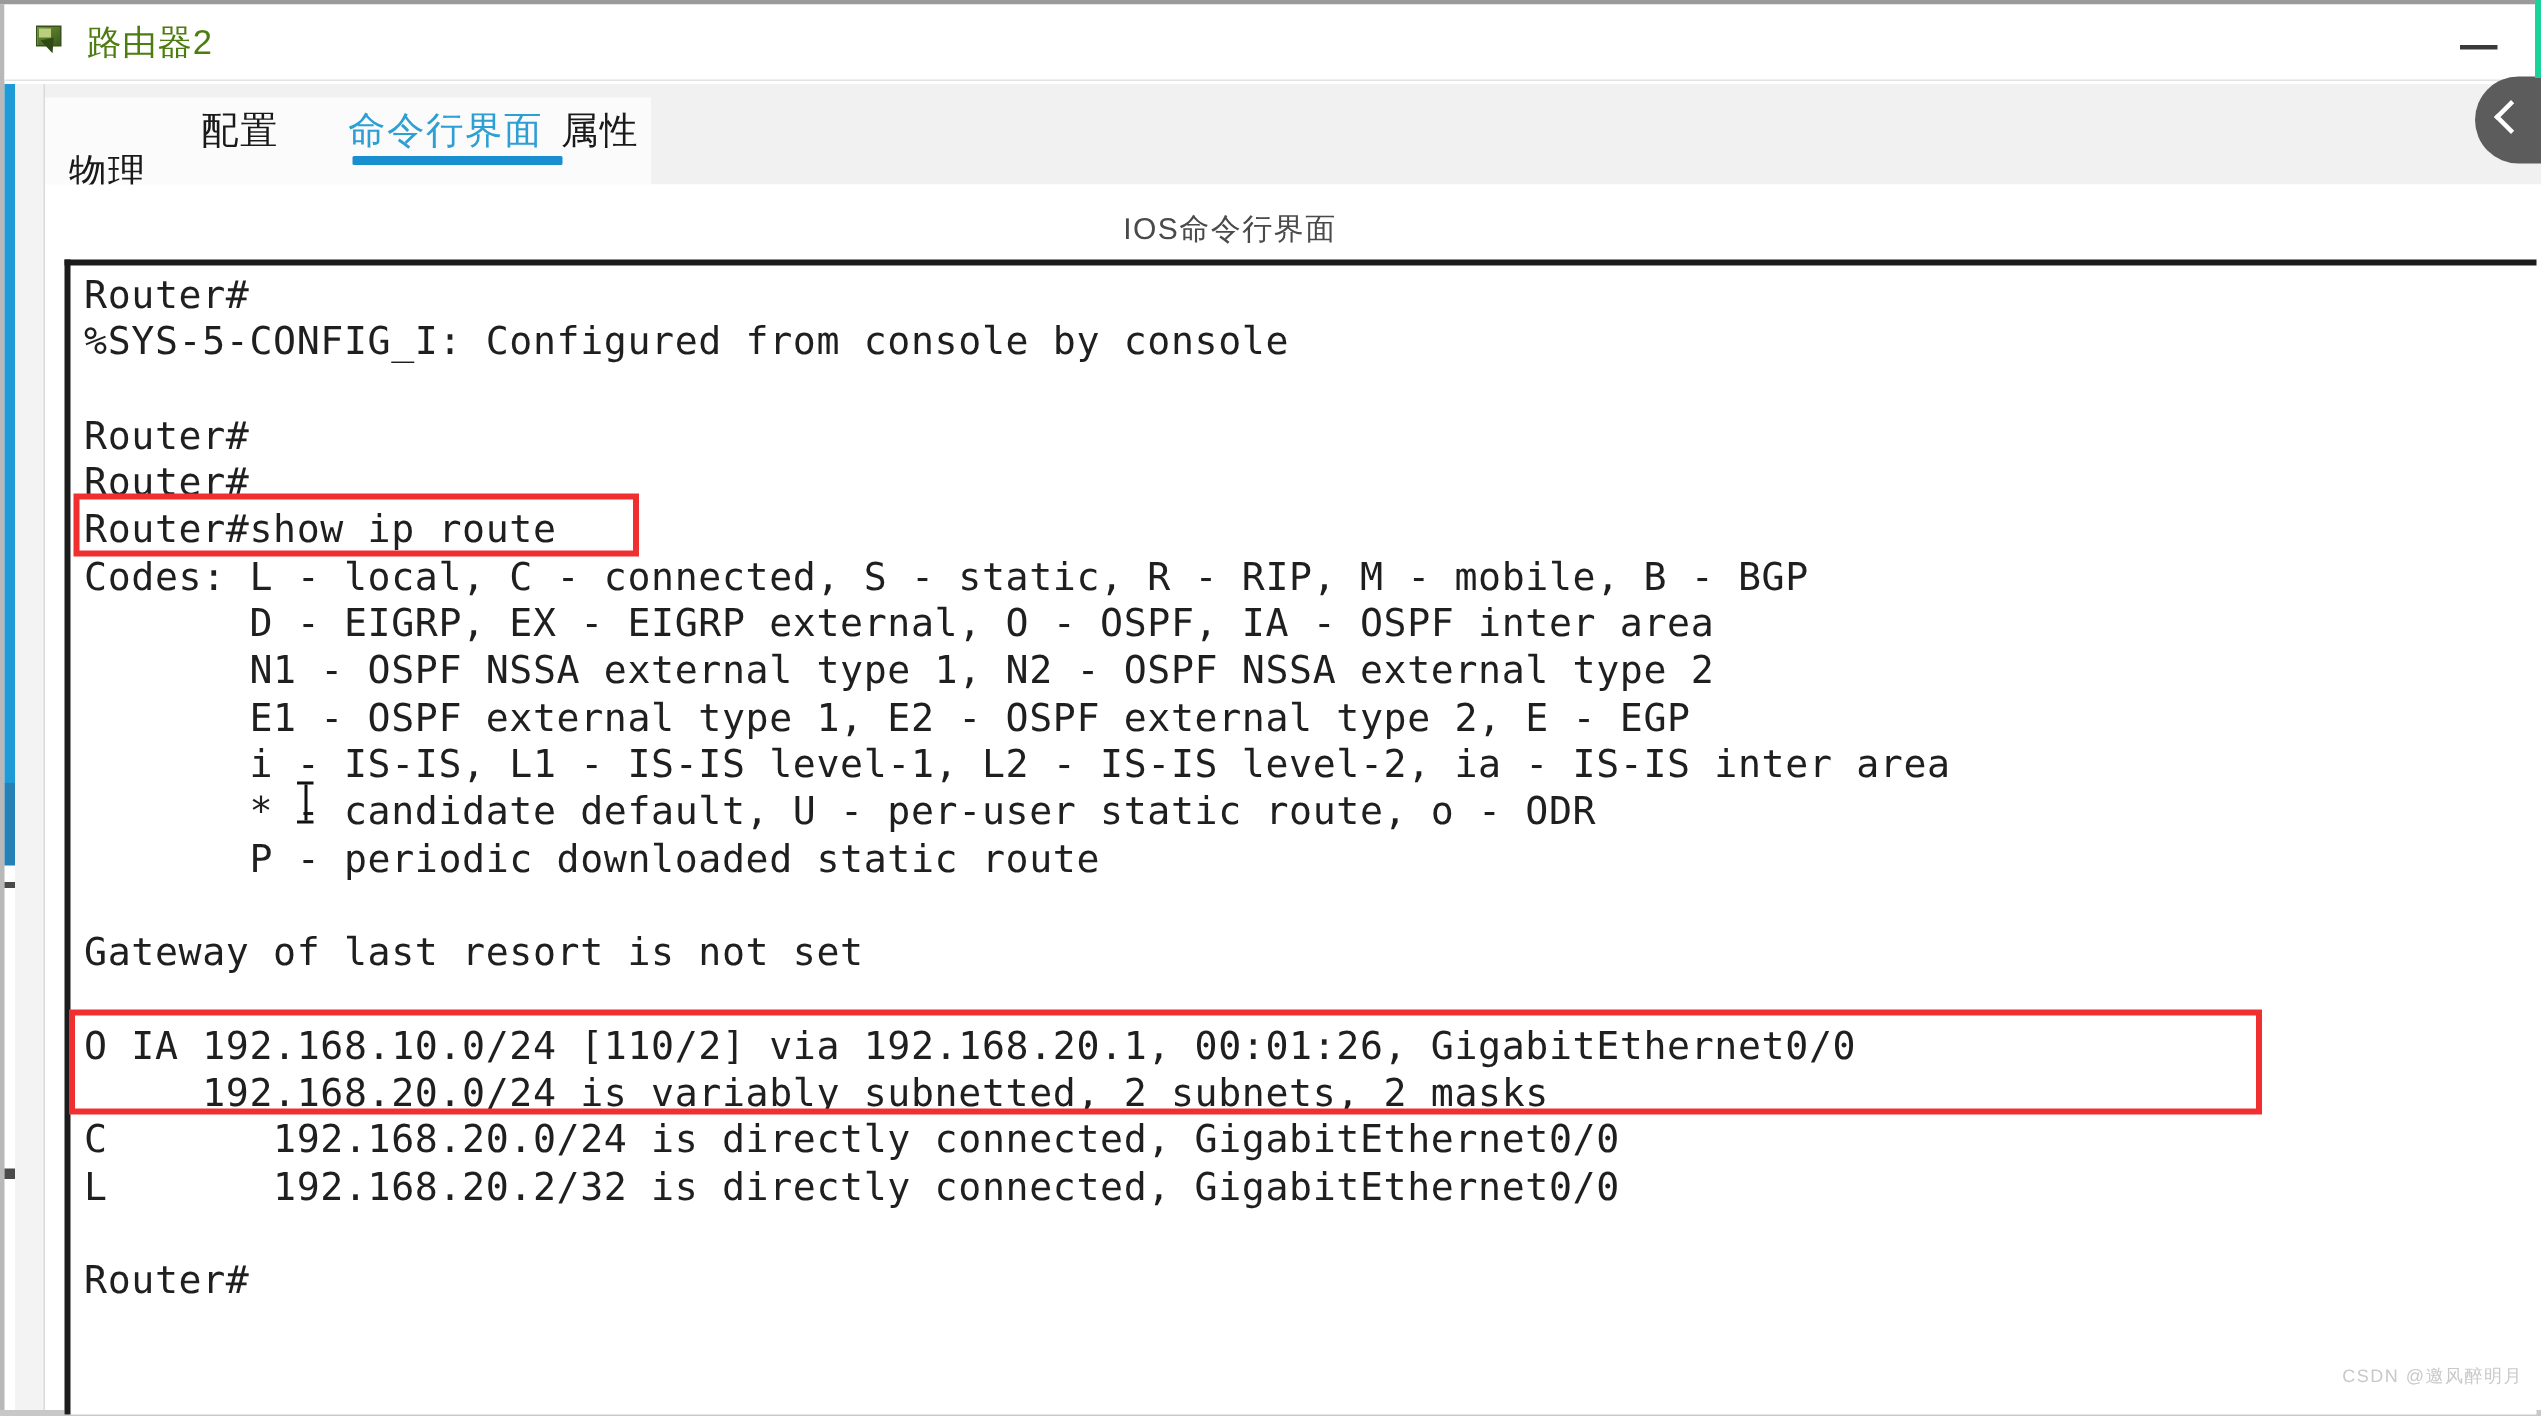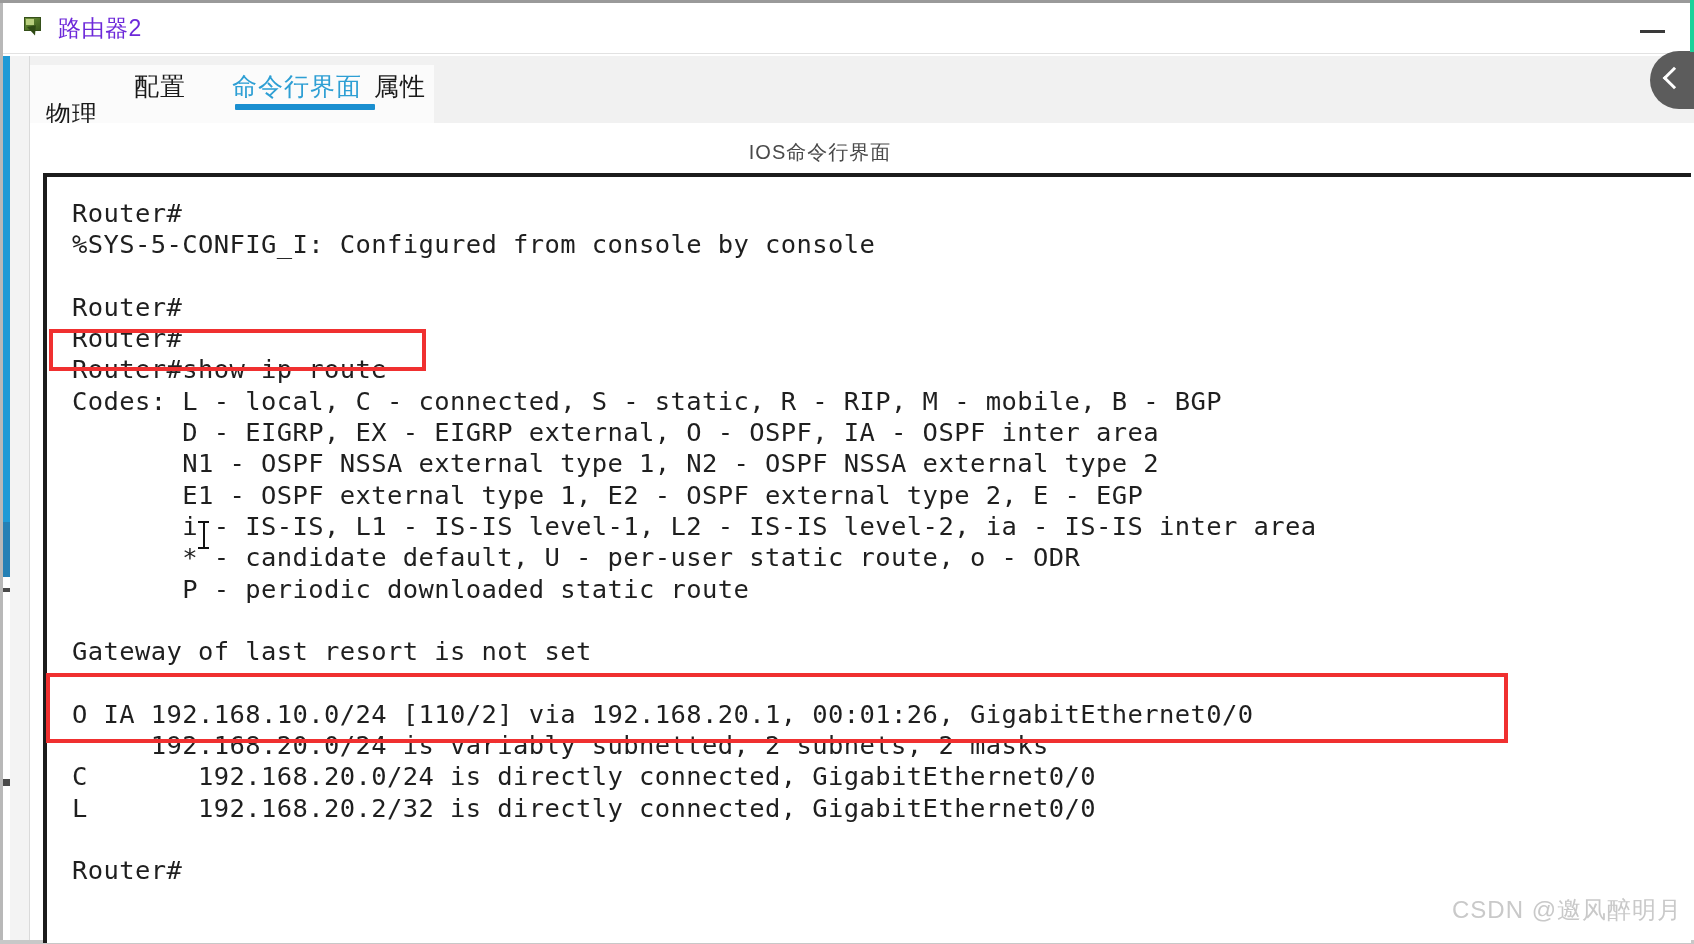--- a/index.html
+++ b/index.html
@@ -79,21 +79,21 @@
     width: 0; height: 0;
     border-left: 6px solid transparent;
     border-right: 3px solid transparent;
     border-top: 10px solid #2f4a14;
     transform: rotate(-12deg);
   }
   #title-text {
     position: absolute;
     left: 55px; top: 11px;
     font-size: 23px;
-    color: #6d28d9;
+    color: #4d7c0f;
     letter-spacing: 0.5px;
     line-height: 28px;
     white-space: nowrap;
   }
   #minimize-button {
     position: absolute;
     right: 18px; top: 10px;
     width: 46px; height: 30px;
     cursor: pointer;
   }
@@ -220,21 +220,21 @@
     height: 770px;
     background: #ffffff;
     border-top: 4px solid #1c1c1c;
     border-left: 4px solid #1c1c1c;
     box-sizing: border-box;
     overflow: hidden;
   }
   #terminal-text {
     position: absolute;
     left: 9px; top: 5px;
-    margin: 16px;
+    margin: 0;
     font-family: "DejaVu Sans Mono", "Liberation Mono", monospace;
     font-size: 25.5px;
     line-height: 31.3px;
     color: #1f1f1f;
     letter-spacing: 0.4px;
     white-space: pre;
   }
 
   
   #text-cursor {
@@ -271,21 +271,21 @@
   }
   #anno-box-route {
     left: 46px; top: 673px;
     width: 1462px; height: 70px;
   }
 
   
   #watermark {
     position: absolute;
     right: 12px; bottom: 18px;
-    font-size: 24px;
+    font-size: 12px;
     color: #c9c9c9;
     letter-spacing: 1px;
     white-space: nowrap;
   }
 </style>
 </head>
 <body>
 
 <div id="app-window">
 

